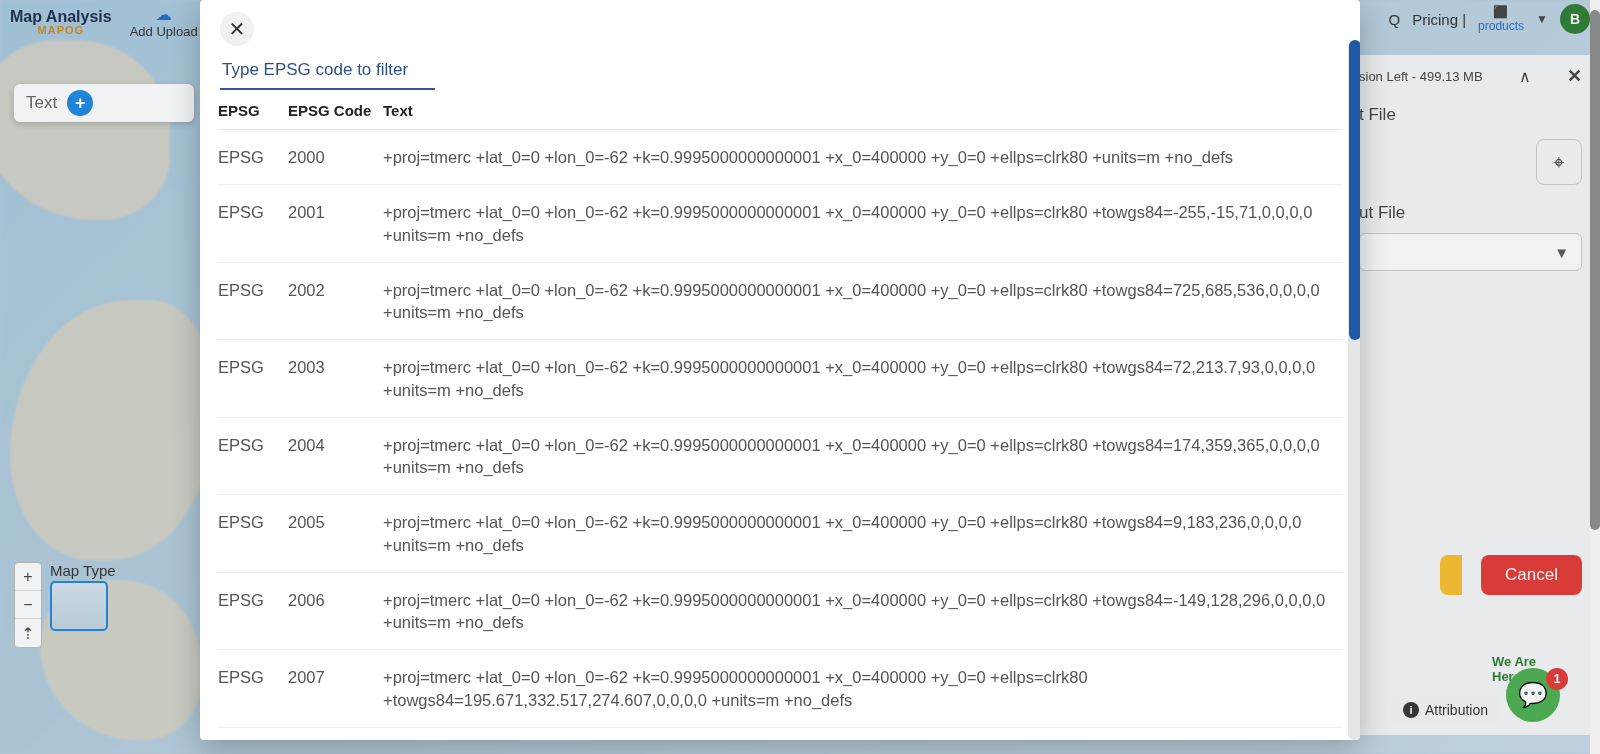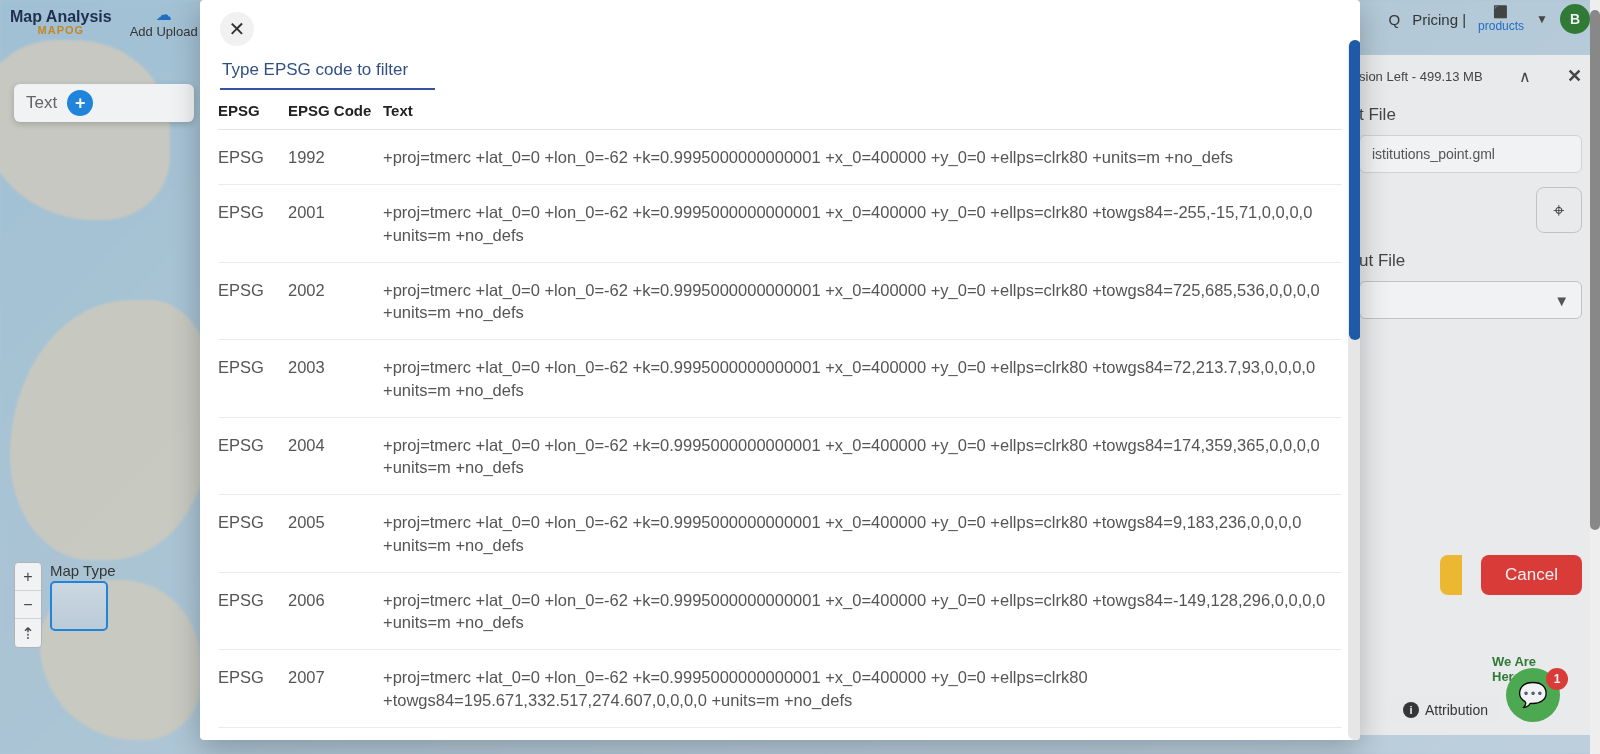--- a/index.html
+++ b/index.html
@@ -171,21 +171,20 @@
     <div class="maptype-thumb"></div>
   </div>
 
   <div class="right-panel">
     <div class="rp-header">
       <span>sion Left - 499.13 MB</span>
       <span class="exp">∧</span>
       <span class="cls">✕</span>
     </div>
     <div class="rp-section-title">t File</div>
-    <div class="rp-row">istitutions_point.gml</div>
     <div class="rp-square">
         <div class="sq">⌖</div>
       </div>
     <div class="rp-section-title">ut File</div>
     <div class="rp-select">
         <span>▼</span>
       </div>
     <div class="rp-actions">
       <div class="btn-yellow"></div>
       <button class="btn-cancel">Cancel</button>
@@ -213,21 +212,21 @@
     </div>
     <div class="table">
       <div class="thead">
         <div class="col-epsg">EPSG</div>
         <div class="col-code">EPSG Code</div>
         <div class="col-text">Text</div>
       </div>
       <div id="rows">
           <div class="trow">
             <div class="col-epsg">EPSG</div>
-            <div class="col-code">1992</div>
+            <div class="col-code">2000</div>
             <div class="col-text">+proj=tmerc +lat_0=0 +lon_0=-62 +k=0.9995000000000001 +x_0=400000 +y_0=0 +ellps=clrk80 +units=m +no_defs</div>
           </div>
           <div class="trow">
             <div class="col-epsg">EPSG</div>
             <div class="col-code">2001</div>
             <div class="col-text">+proj=tmerc +lat_0=0 +lon_0=-62 +k=0.9995000000000001 +x_0=400000 +y_0=0 +ellps=clrk80 +towgs84=-255,-15,71,0,0,0,0 +units=m +no_defs</div>
           </div>
           <div class="trow">
             <div class="col-epsg">EPSG</div>
             <div class="col-code">2002</div>

